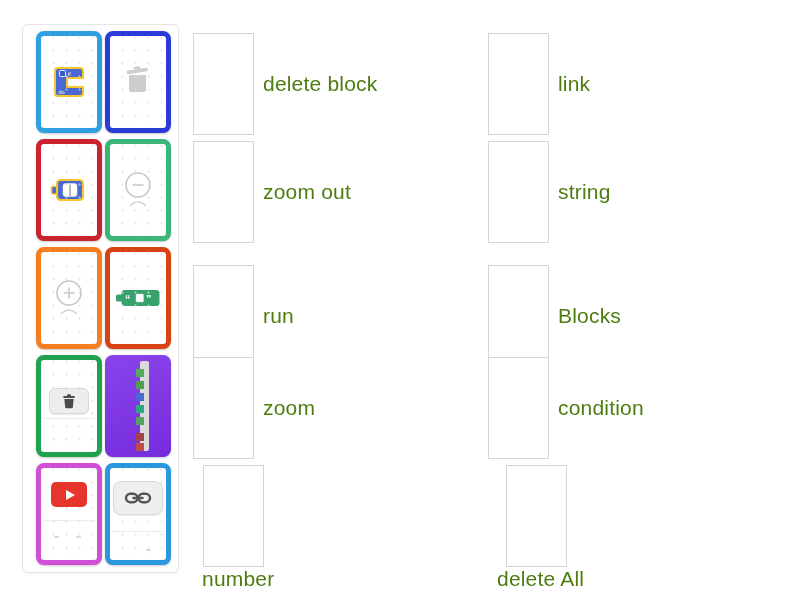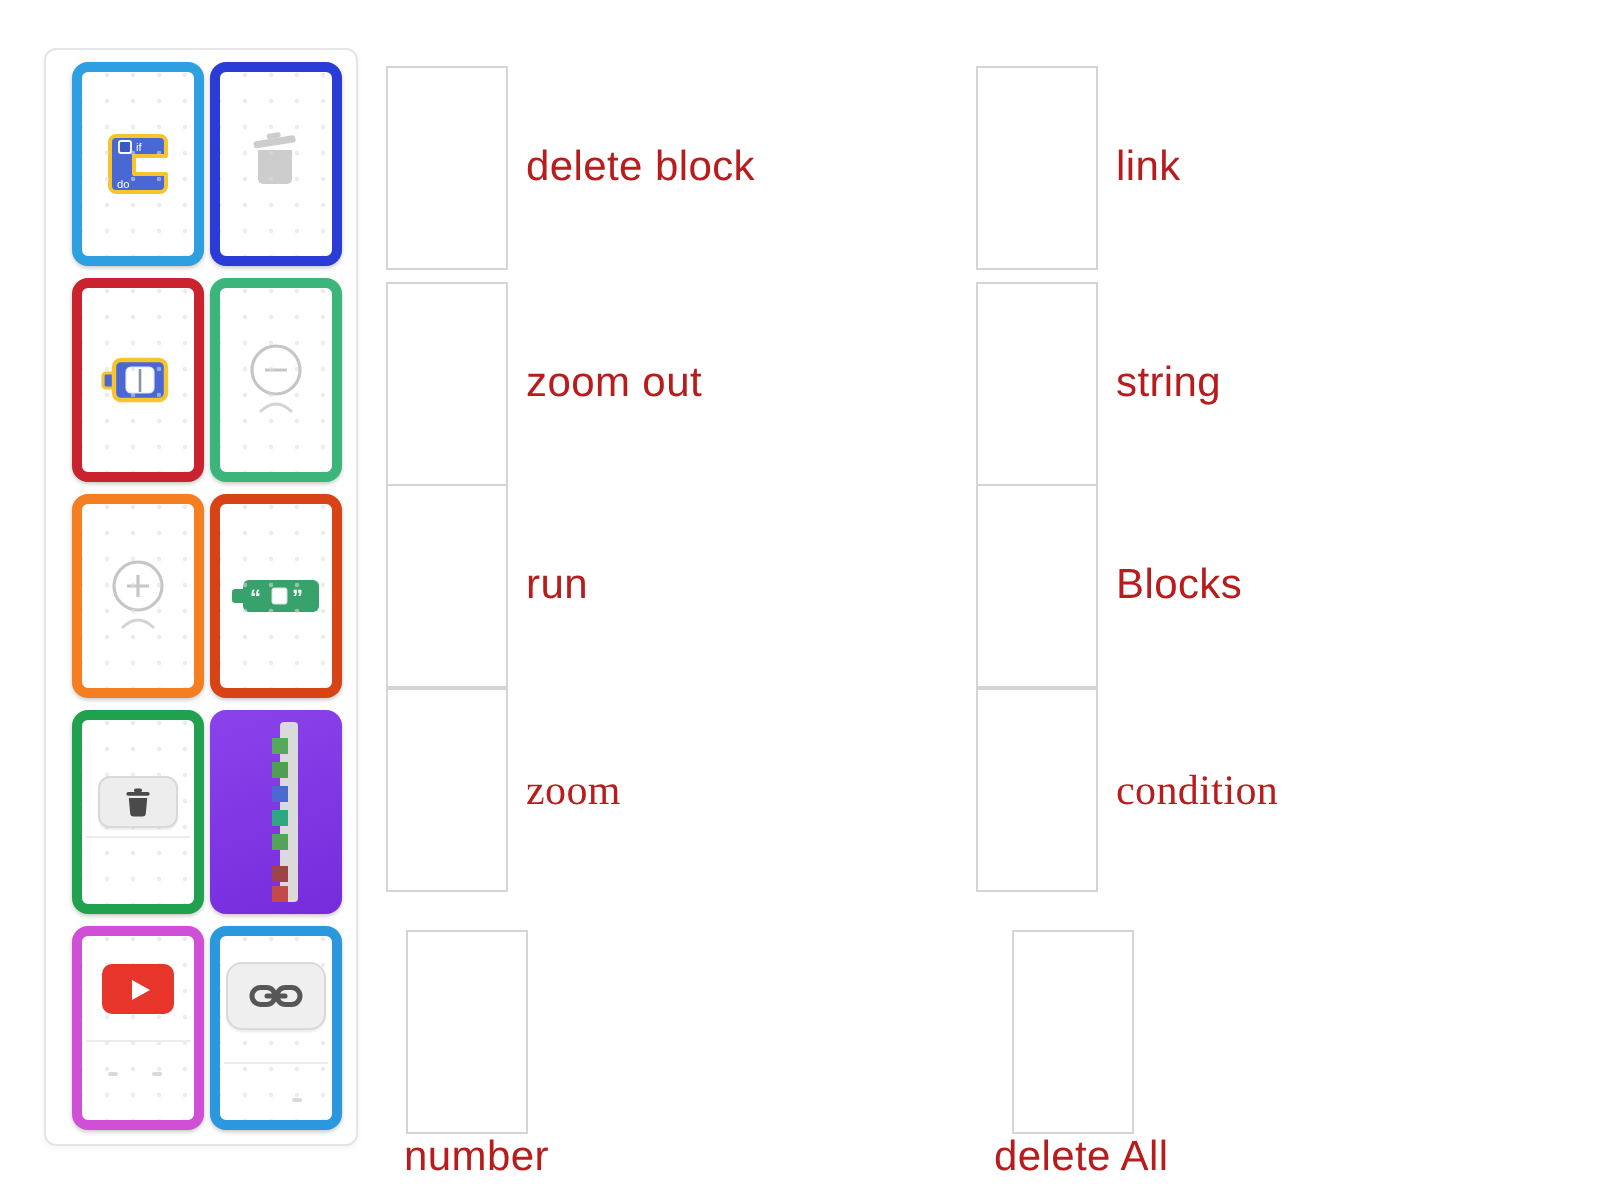--- a/index.html
+++ b/index.html
@@ -75,26 +75,26 @@
     margin-left: 2px;
   }
 
   
   .row { position: absolute; height: 102px; display: flex; align-items: center; }
   .slot {
     width: 61px; height: 102px; background: #fff;
     border: 1px solid #d5d5d5; flex: none;
   }
   .lbl {
-    margin-left: 9px; font-size: 21px; color: #b91c1c; white-space: nowrap;
+    margin-left: 9px; font-size: 21px; color: #4d7c0f; white-space: nowrap;
     letter-spacing: .2px;
   }
   .col-mid   { left: 193px; }
   .col-right { left: 488px; }
-  .r0 { top: 33px; } .r1 { top: 141px; align-items: center; } .r2 { top: 242px; } .r3 { top: 344px; font-family: Liberation Serif, serif; } .r4 { top: 465px; flex-direction: column; }
+  .r0 { top: 33px; } .r1 { top: 141px; align-items: center; } .r2 { top: 265px; } .r3 { top: 357px; } .r4 { top: 465px; flex-direction: column; }
 </style>
 </head>
 <body>
 
 <div class="panel">
   <div class="tile-grid">
 
     <div class="tile" style="border-color: rgb(46, 159, 224);">
       <div class="dots"></div>
       <svg width="38" height="34" viewBox="0 0 36 34">

